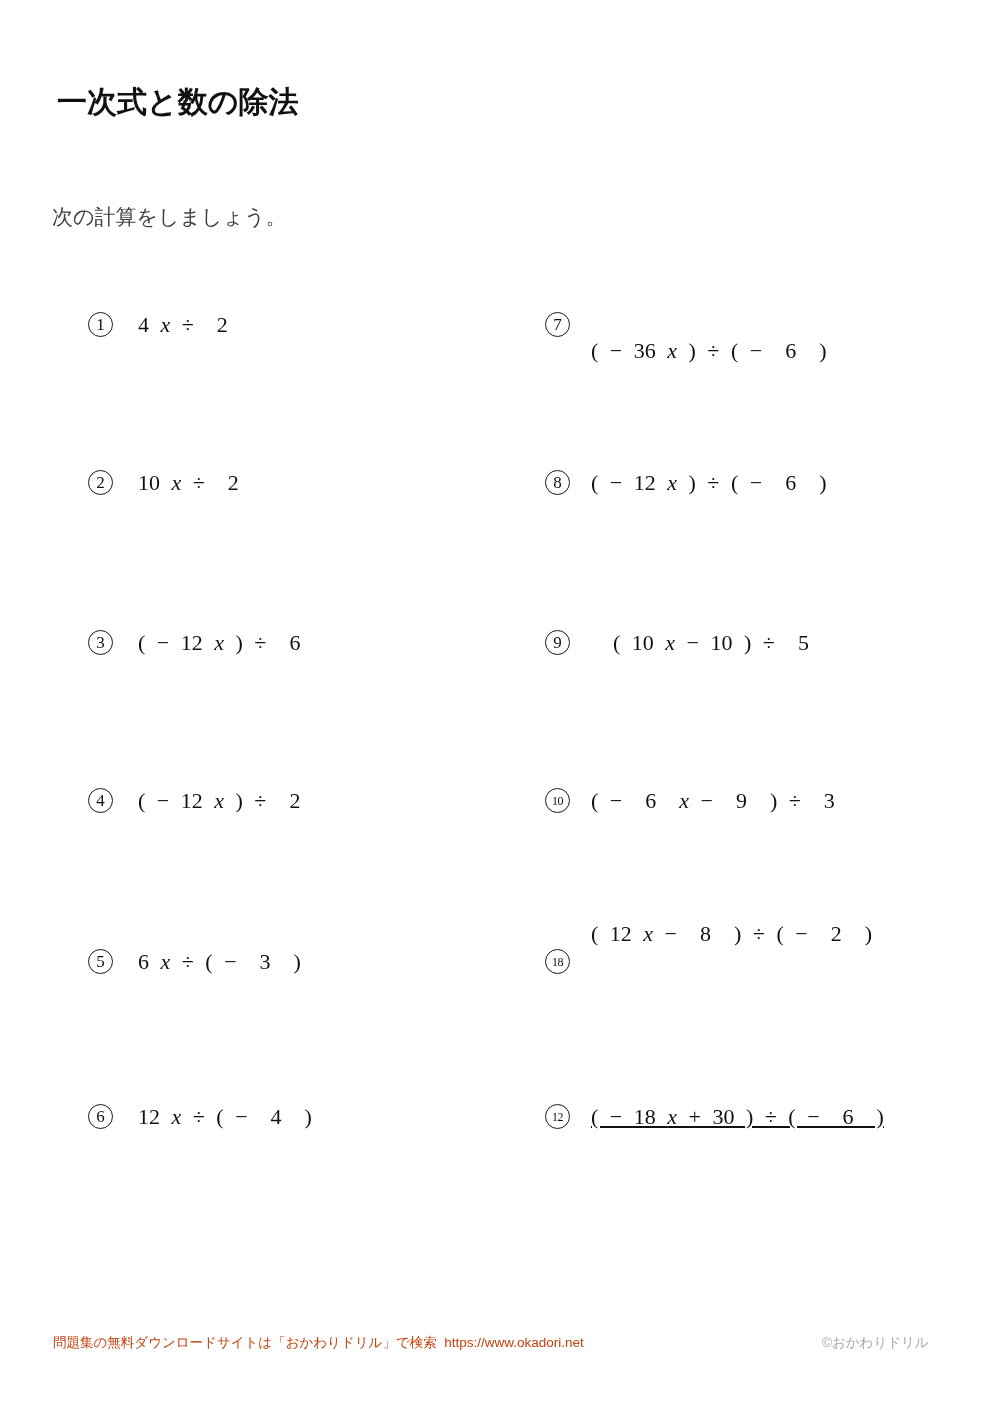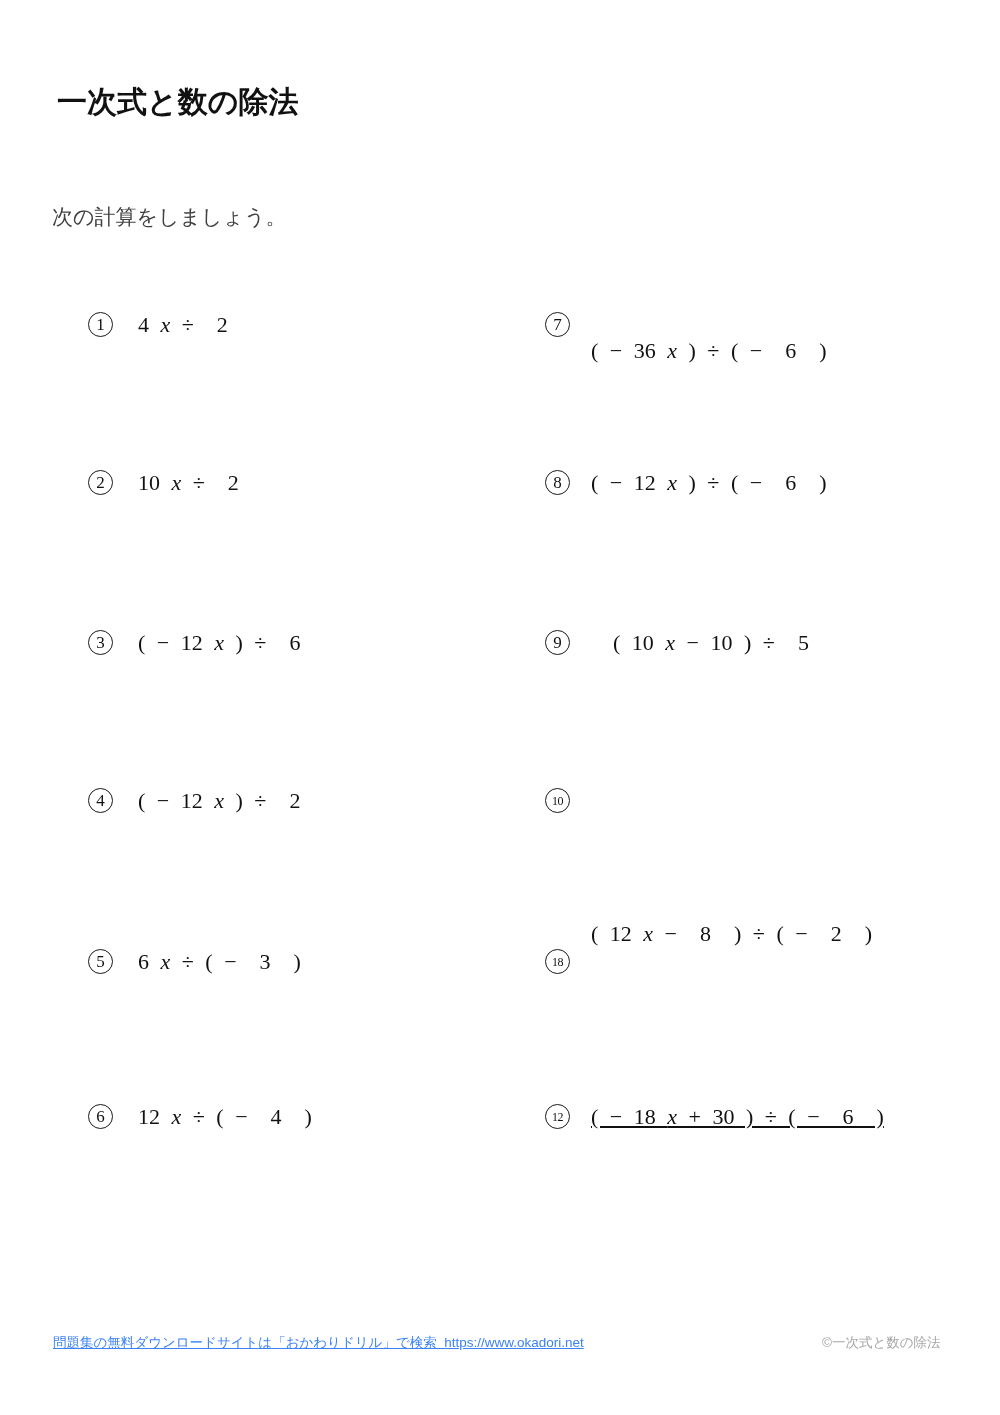--- a/index.html
+++ b/index.html
@@ -60,23 +60,22 @@
     color: #111;
     white-space: pre;
     word-spacing: 6px;
   }
   .pexpr i { font-style: italic; }
   .footer-left {
     position: absolute;
     left: 53px;
     top: 1334px;
     font-size: 13.5px;
-    color: #3b82f6;
+    color: #c2410c;
     white-space: pre;
-    text-decoration: underline;
   }
   .footer-right {
     position: absolute;
     left: 822px;
     top: 1334px;
     font-size: 13.5px;
     color: #a6a6a6;
     white-space: pre;
   }
 </style>
@@ -118,27 +117,28 @@
       <div class="problem">
         <span class="pnum" style="left: 545px; top: 470px;">8</span>
         <span class="pexpr" style="left: 591px; top: 469px;">( − 12 <i>x</i> ) ÷ ( −  6  )</span>
       </div>
       <div class="problem">
         <span class="pnum" style="left: 545px; top: 630px;">9</span>
         <span class="pexpr" style="left: 591px; top: 629px; margin-left: 22px;">( 10 <i>x</i> − 10 ) ÷  5</span>
       </div>
       <div class="problem">
         <span class="pnum two" style="left: 545px; top: 788px;">10</span>
+        <span class="pexpr" style="left: 591px; top: 787px;">( −  6  <i>x</i> −  9  ) ÷  3</span>
       </div>
       <div class="problem">
         <span class="pnum two" style="left: 545px; top: 949px;">18</span>
         <span class="pexpr" style="left: 591px; top: 920px;">( 12 <i>x</i> −  8  ) ÷ ( −  2  )</span>
       </div>
       <div class="problem">
         <span class="pnum two" style="left: 545px; top: 1104px;">12</span>
         <span class="pexpr" style="left: 591px; top: 1103px; text-decoration: underline;">( − 18 <i>x</i> + 30 ) ÷ ( −  6  )</span>
       </div>
     </div>
   <div>
     <span class="footer-left">問題集の無料ダウンロードサイトは「おかわりドリル」で検索  https://www.okadori.net</span>
-    <span class="footer-right">©一次式と数の除法</span>
+    <span class="footer-right">©おかわりドリル</span>
   </div>
 </div>
 
 </body></html>

